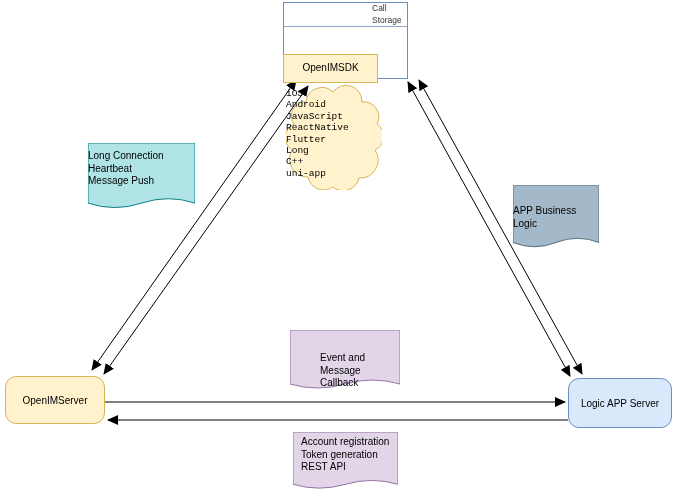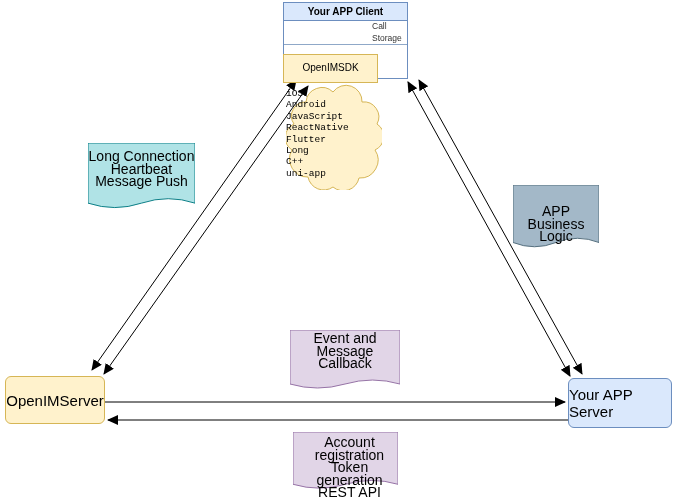--- a/index.html
+++ b/index.html
@@ -21,35 +21,35 @@
 
   
   .cloud{left:286px;top:84px;width:96px;height:106px;}
   .cloud svg{position:absolute;inset:0;}
   .cloud-text{position:absolute;left:0;right:0;top:4px;text-align:left;
     font-size:9.5px;line-height:11.4px;font-family:Liberation Mono, monospace;}
 
   
   .note{position:absolute;}
   .note svg{position:absolute;inset:0;width:100%;height:100%;}
-  .note-text{position:relative;text-align:center;font-size:14px;line-height:12.5px;}
+  .note-text{position:relative;text-align:left;font-size:10px;line-height:12.5px;}
   .note-teal{left:88px;top:143px;width:107px;height:69px;}
   .note-teal .note-text{padding-top:7px;}
   .note-gray{left:513px;top:185px;width:86px;height:66px;}
   .note-gray .note-text{padding-top:20px;}
   .note-purple-mid{left:290px;top:330px;width:110px;height:62px;}
-  .note-purple-mid .note-text{padding-top:2px;}
+  .note-purple-mid .note-text{padding-top:22px;margin-left:30px;}
   .note-purple-bottom{left:293px;top:432px;width:105px;height:60px;}
   .note-purple-bottom .note-text{padding-top:4px;padding-left:8px;}
   .fill-teal{fill:#b0e3e6;stroke:#0e8088;}
   .fill-gray{fill:#a3b8c8;stroke:#56707f;}
   .fill-purple{fill:#e1d5e7;stroke:#9673a6;}
 
   
-  .server{display:flex;align-items:center;justify-content:center;font-size:15px;border-radius:6px;}
+  .server{display:flex;align-items:center;justify-content:center;font-size:10px;border-radius:11px;}
   .openim-server{left:5px;top:376px;width:100px;height:48px;background:#fff2cc;border:1px solid #d6b656;}
   .app-server{left:568px;top:378px;width:104px;height:50px;background:#dae8fc;border:1px solid #6c8ebf;}
 
   .arrow-line{stroke:#000;stroke-width:1;}
 </style>
 </head>
 <body>
 
 <div class="canvas">
 
@@ -61,21 +61,20 @@
     </defs>
     <line class="arrow-line" x1="92" y1="370" x2="296" y2="80" marker-start="url(#ah)" marker-end="url(#ah)"></line>
     <line class="arrow-line" x1="104" y1="374" x2="308" y2="86" marker-start="url(#ah)" marker-end="url(#ah)"></line>
     <line class="arrow-line" x1="408" y1="82" x2="570" y2="376" marker-start="url(#ah)" marker-end="url(#ah)"></line>
     <line class="arrow-line" x1="419" y1="80" x2="582" y2="374" marker-start="url(#ah)" marker-end="url(#ah)"></line>
     <line class="arrow-line" x1="105" y1="402" x2="565" y2="402" marker-end="url(#ah)"></line>
     <line class="arrow-line" x1="568" y1="420" x2="108" y2="420" marker-end="url(#ah)"></line>
   </svg>
 
   <div class="shape client">
-    <div class="client-title">Your APP Client</div>
     <div class="client-row" style="border-bottom:none;">Call</div>
     <div class="client-row">Storage</div>
     <div class="sdk">OpenIMSDK</div>
   </div>
 
   <div class="shape cloud">
     <svg width="96" height="106" viewBox="0 0 96 106">
       <path d="M20,18 A16,16 0 0 1 47,8 A16,16 0 0 1 76,18 A15,15 0 0 1 91,40
                A15,15 0 0 1 89,66 A18,18 0 0 1 73,94 A16,16 0 0 1 47,103
                A16,16 0 0 1 22,93 A18,18 0 0 1 6,66 A15,15 0 0 1 8,40
@@ -132,16 +131,16 @@
       <div>Token generation</div>
       <div>REST API</div>
     </div>
   </div>
 
   <div class="shape server openim-server">
     <span>OpenIMServer</span>
   </div>
 
   <div class="shape server app-server">
-    <span>Your APP Server</span>
+    <span>Logic APP Server</span>
   </div>
 
 </div>
 
 </body></html>

